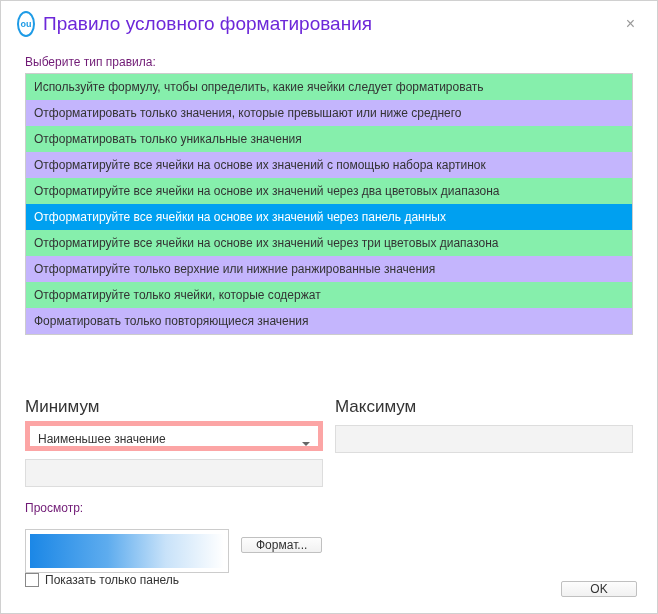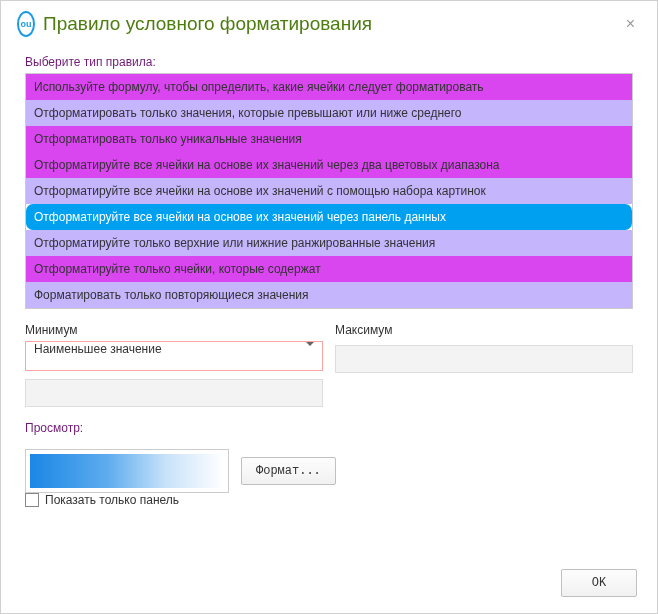--- a/index.html
+++ b/index.html
@@ -31,21 +31,21 @@
     border: 2px solid #1e9be6;
     color: #1e9be6;
     font-size: 9px;
     font-weight: bold;
     display: inline-flex;
     align-items: center;
     justify-content: center;
     margin-right: 8px;
   }
   .title-text {
-    color: #4d7c0f;
+    color: #6d28d9;
     font-size: 19px;
     font-weight: 400;
     flex: 1;
   }
   .close-x {
     color: #999;
     font-size: 16px;
     cursor: pointer;
     padding: 2px 6px;
   }
@@ -59,42 +59,42 @@
   }
   .rule-list {
     border: 1px solid #ccc;
     width: 100%;
   }
   .rule-item {
     padding: 6px 8px;
     font-size: 12px;
     cursor: pointer;
   }
-  .rule-blue { background: #d946ef; }
+  .rule-blue { background: #86efac; }
   .rule-green { background: #c4b5fd; }
   .rule-selected {
     background: #00a0f0;
     color: #fff;
-    border-radius: 7px;
   }
   .fields-row {
     display: flex;
     gap: 12px;
     margin-top: 14px;
   }
   .field-col { flex: 1; }
   .field-label {
-    font-size: 12px;
+    font-size: 17px;
     margin-bottom: 4px;
+    margin-top: 48px;
   }
   .dropdown {
-    border: 1px solid #fca5a5;
+    border: 5px solid #fca5a5;
     height: 30px;
     display: flex;
-    align-items: flex-start;
+    align-items: flex-end;
     padding: 0 8px;
     background: #fff;
     cursor: pointer;
     position: relative;
   }
   .dropdown-text { flex: 1; font-size: 12px; }
   .caret {
     width: 0; height: 0;
     border-left: 4px solid transparent;
     border-right: 4px solid transparent;
@@ -120,31 +120,30 @@
     background: #fff;
   }
   .preview-bar {
     width: 100%;
     height: 100%;
     background: linear-gradient(to right, #1b87e6 0%, #5eacee 40%, #c8e2f9 70%, #ffffff 100%);
   }
   .btn {
     border: 1px solid #c0c0c0;
     background: linear-gradient(#fdfdfd,#f1f1f1);
-    height: 28px;
+    height: 16px;
     padding: 0 14px;
     font-size: 12px;
     color: #333;
     cursor: pointer;
     border-radius: 2px;
     display: inline-flex;
     align-items: center;
     justify-content: center;
     min-width: 76px;
-    font-family: Liberation Mono, monospace;
   }
   .format-btn { margin-top: 8px; }
   .checkbox-row {
     display: flex;
     align-items: center;
     gap: 6px;
   }
   .checkbox {
     width: 14px; height: 14px;
     border: 1px solid #888;
@@ -169,23 +168,24 @@
     <span class="close-x">×</span>
   </div>
 
   <div class="content">
     <div class="label">Выберите тип правила:</div>
 
     <div class="rule-list">
       <div class="rule-item rule-blue">Используйте формулу, чтобы определить, какие ячейки следует форматировать</div>
       <div class="rule-item rule-green">Отформатировать только значения, которые превышают или ниже среднего</div>
       <div class="rule-item rule-blue">Отформатировать только уникальные значения</div>
+      <div class="rule-item rule-green">Отформатируйте все ячейки на основе их значений с помощью набора картинок</div>
       <div class="rule-item rule-blue">Отформатируйте все ячейки на основе их значений через два цветовых диапазона</div>
-      <div class="rule-item rule-green">Отформатируйте все ячейки на основе их значений с помощью набора картинок</div>
       <div class="rule-item rule-selected">Отформатируйте все ячейки на основе их значений через панель данных</div>
+      <div class="rule-item rule-blue">Отформатируйте все ячейки на основе их значений через три цветовых диапазона</div>
       <div class="rule-item rule-green">Отформатируйте только верхние или нижние ранжированные значения</div>
       <div class="rule-item rule-blue">Отформатируйте только ячейки, которые содержат</div>
       <div class="rule-item rule-green">Форматировать только повторяющиеся значения</div>
     </div>
 
     <div class="fields-row">
       <div class="field-col">
         <div class="field-label">Минимум</div>
         <div class="dropdown">
           <span class="dropdown-text">Наименьшее значение</span>

